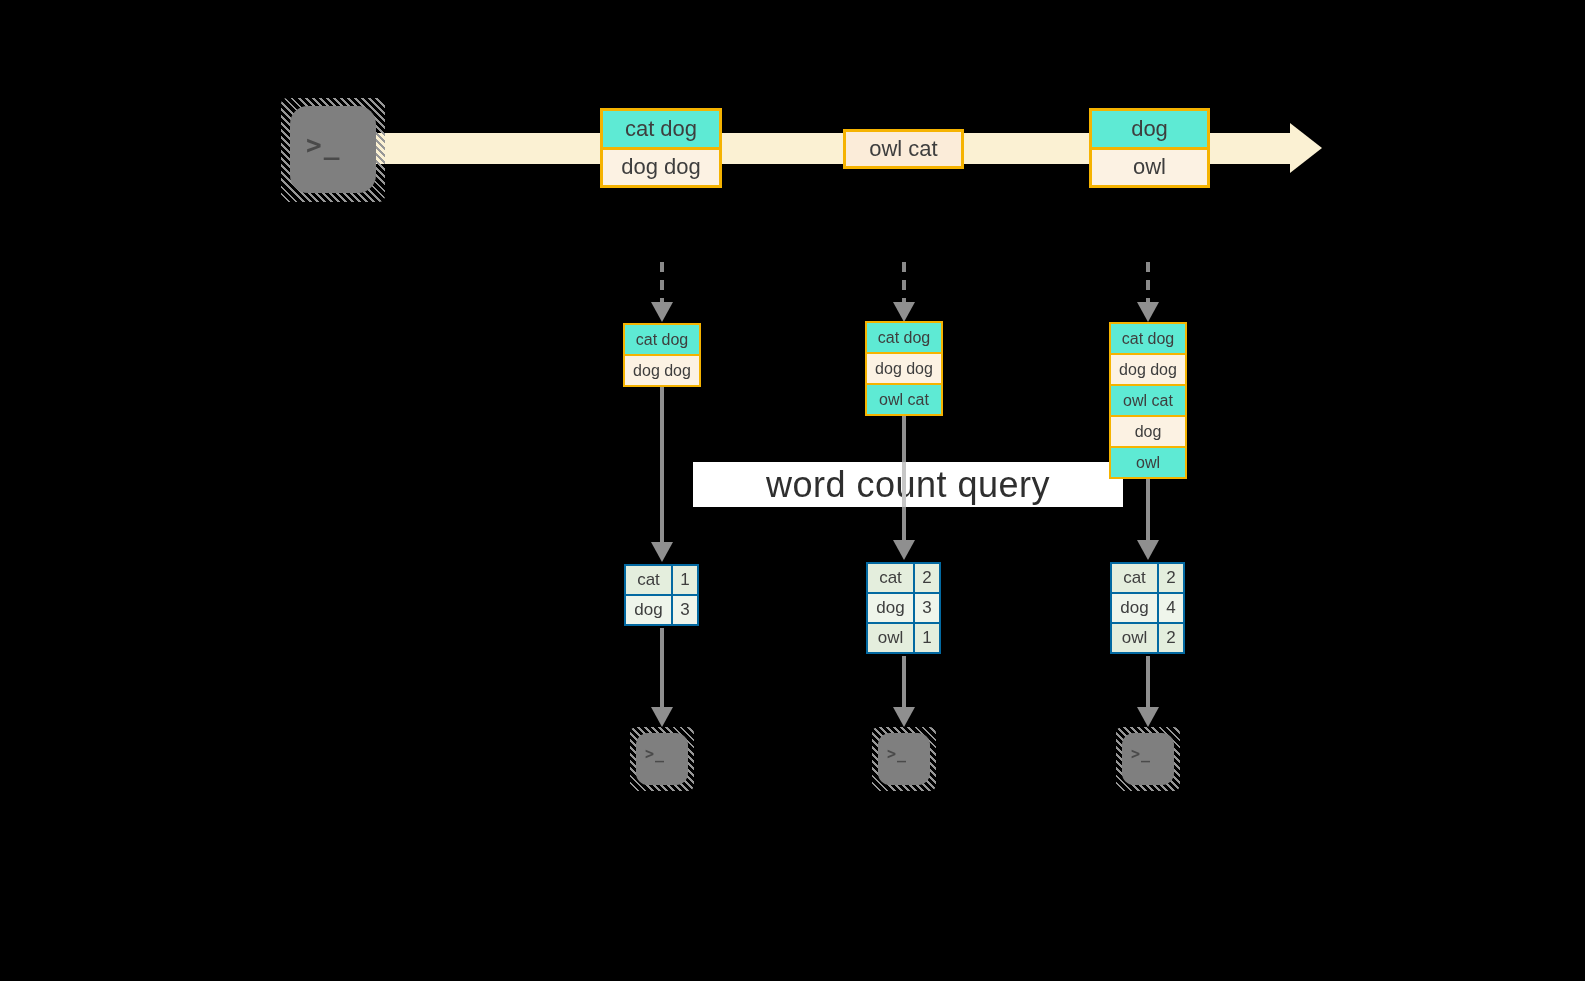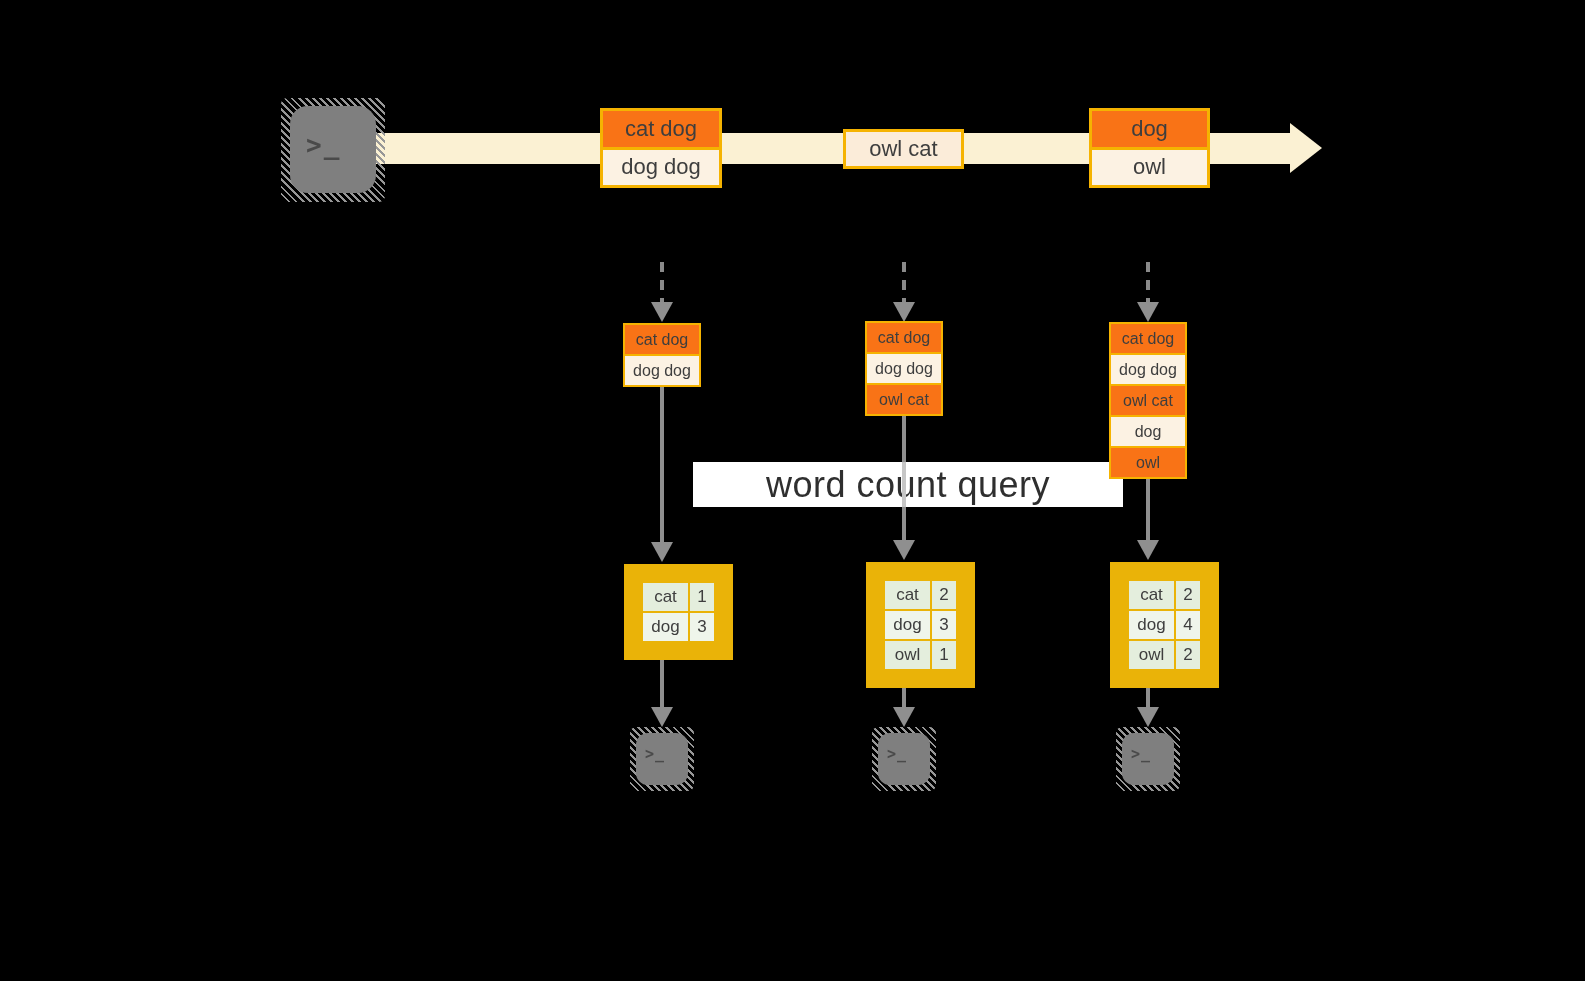--- a/index.html
+++ b/index.html
@@ -50,21 +50,21 @@
     display: flex;
     flex-direction: column;
     z-index: 2;
   }
   .event-cell {
     flex: 1;
     display: flex; align-items: center; justify-content: center;
     font-size: 22px; color: #3E3E3E;
   }
   .event-cell + .event-cell { border-top: 3px solid #F5B301; }
-  .fill-peach { background: #f97316; }
+  .fill-peach { background: #5eead4; }
   .fill-cream { background: #FCF2E3; }
   .fill-peach-light { background: #FBECD9; }
 
   
   .vline { position: absolute; width: 4px; background: #8F8F8F; z-index: 1; }
   .vline-dashed {
     position: absolute; width: 4px; z-index: 1;
     background: repeating-linear-gradient(to bottom, #8A8A8A 0 10px, transparent 10px 18px);
   }
   .vline-over-banner { background: #C6C6C6; z-index: 5; }
@@ -88,21 +88,21 @@
   
   .banner {
     position: absolute; left: 693px; top: 462px; width: 430px; height: 45px;
     background: #FFFFFF; z-index: 2;
     display: flex; align-items: center; justify-content: center;
   }
   .banner-label { font-size: 36px; color: #2F2F2F; letter-spacing: 0.5px; }
 
   
   .count-table {
-    position: absolute; background: #eab308; padding: 19px;
+    position: absolute; background: #0369a1; padding: 2px;
     display: grid; grid-template-columns: 45px 24px; gap: 2px; z-index: 4;
   }
   .tcell {
     height: 28px; display: flex; align-items: center; justify-content: center;
     font-size: 17px; color: #3E3E3E;
   }
   .row-a { background: #E4EEDD; }
   .row-b { background: #EFF5EB; }
 </style>
 </head>

